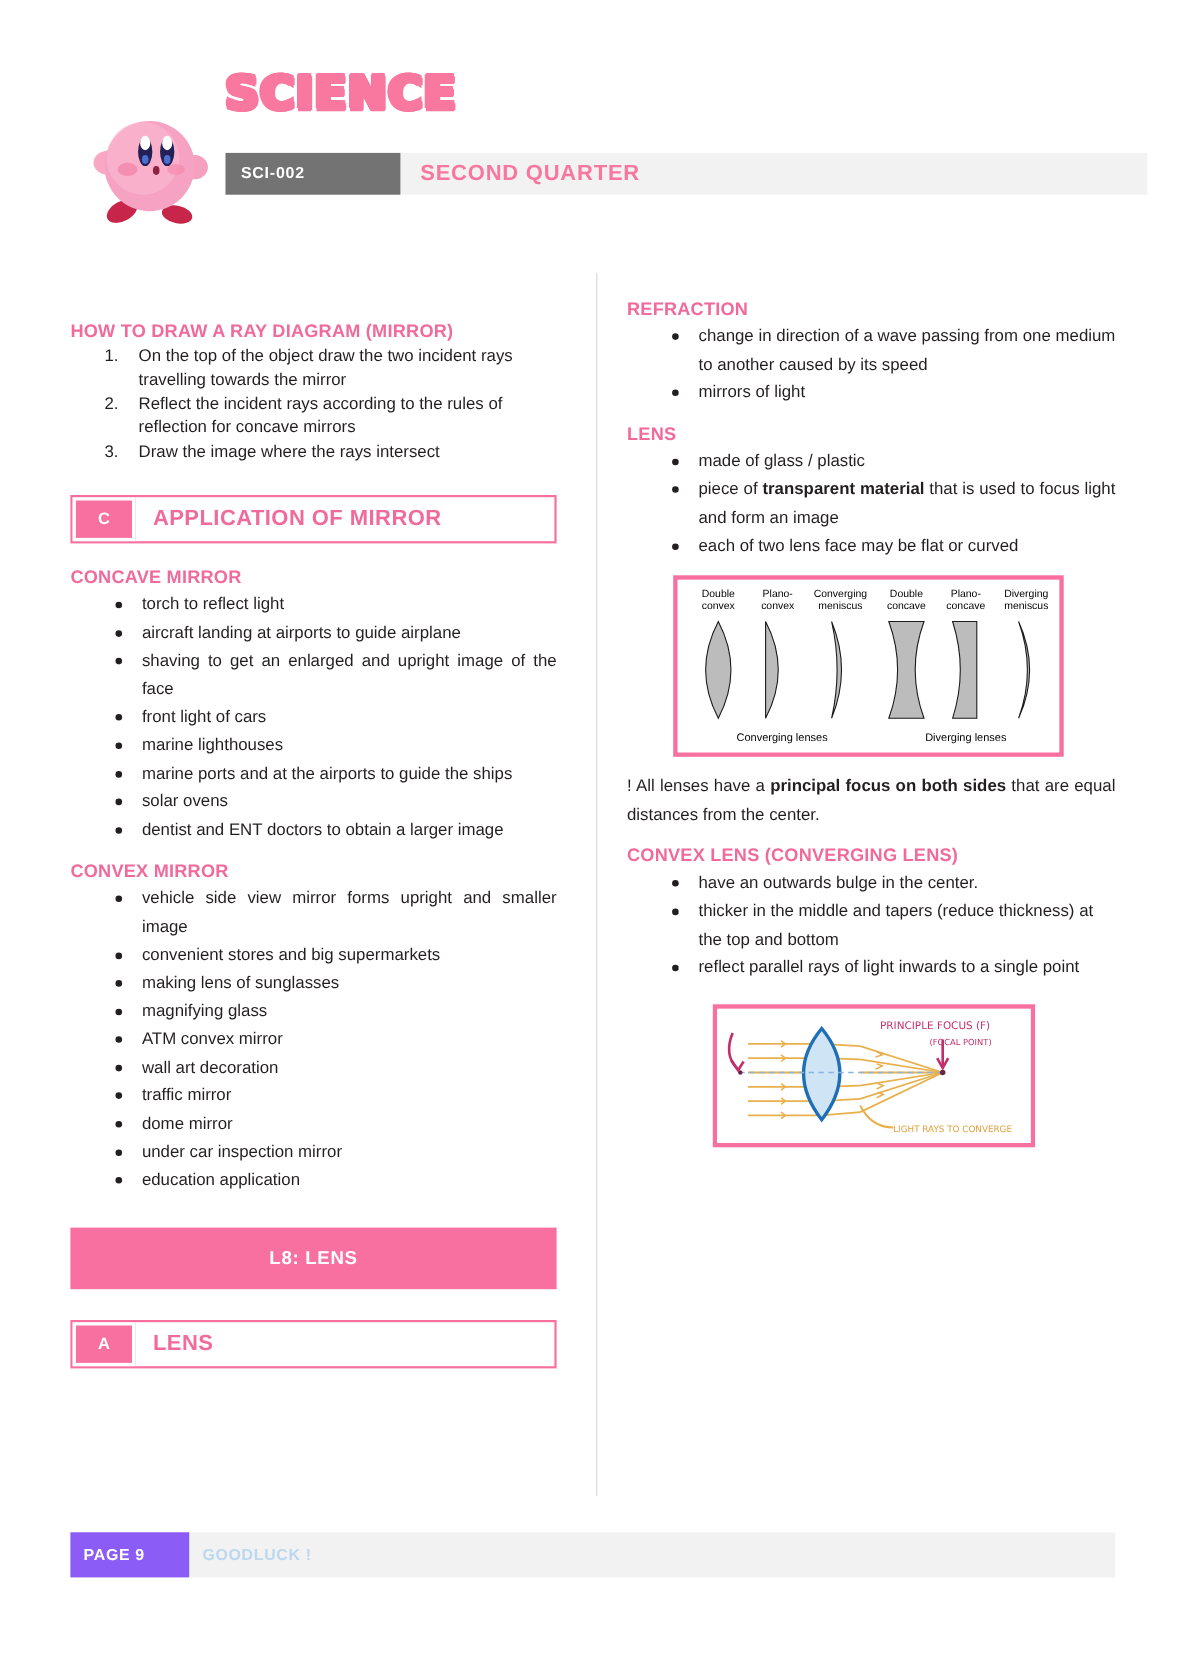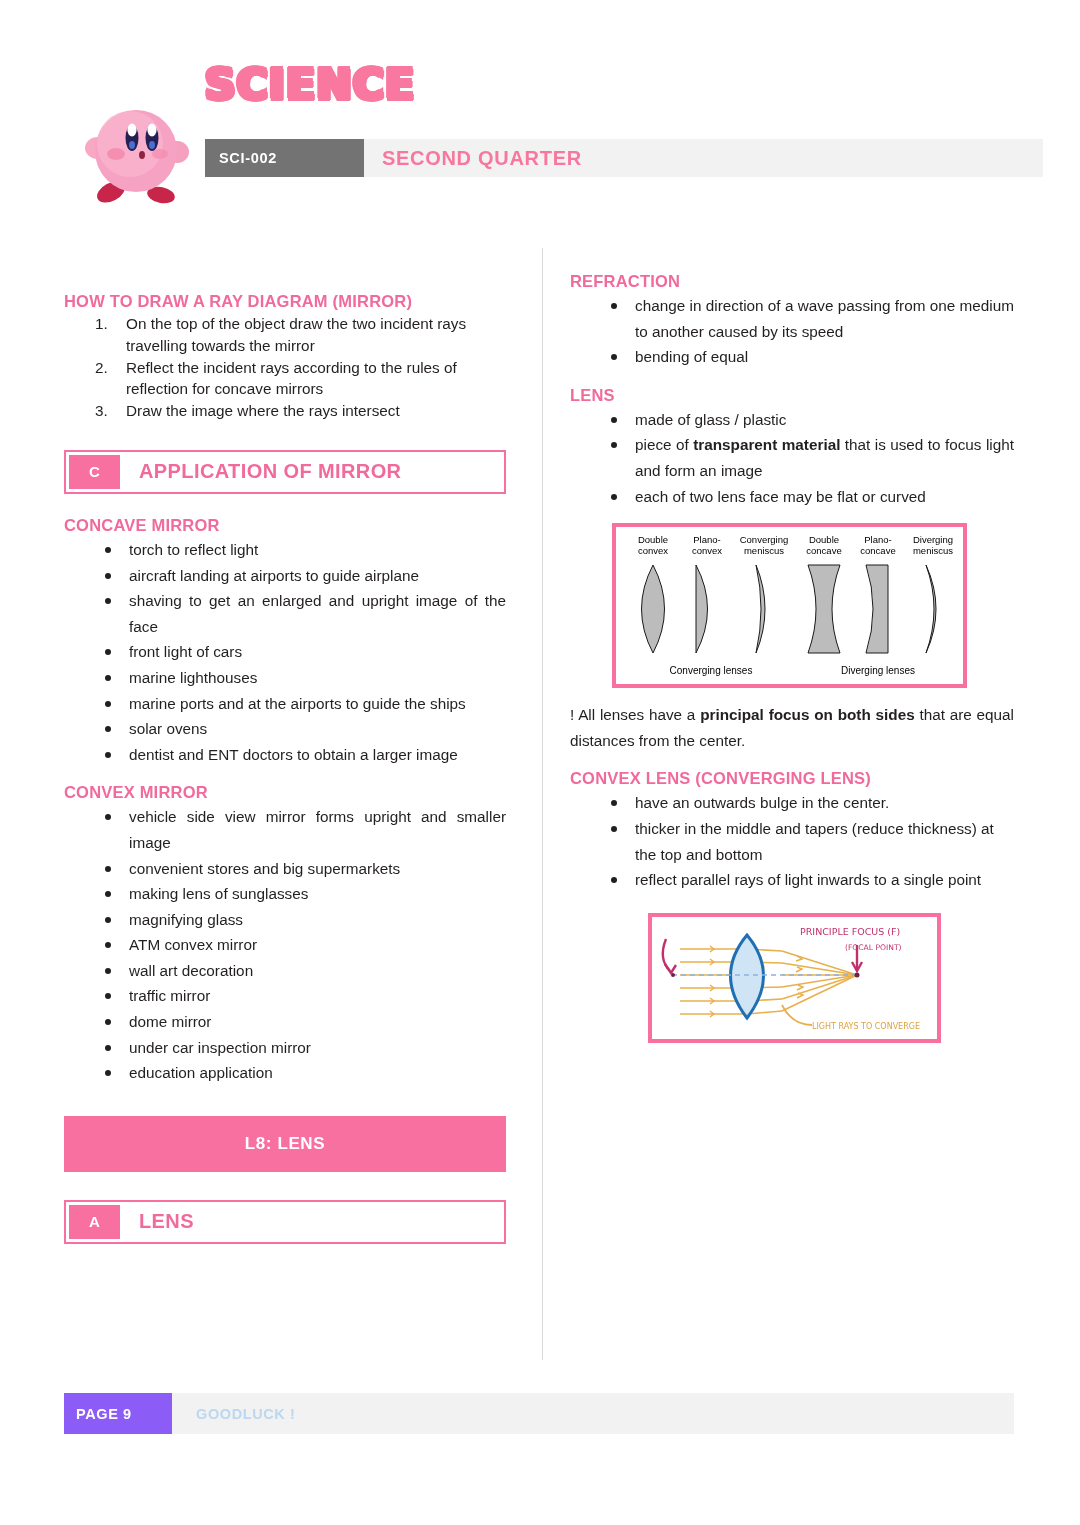--- a/index.html
+++ b/index.html
@@ -232,21 +232,21 @@
     padding-left: 12px;
   }
   .goodluck {
     flex: 1;
     color: #bcd7f0;
     font-size: 14.5px;
     font-weight: bold;
     letter-spacing: 0.6px;
     display: flex;
     align-items: center;
-    padding-left: 24px;
+    padding-left: 12px;
   }
   .spacer-sm { height: 16px; }
 </style>
 </head>
 <body>
 
 <div class="page">
 
   <div class="header">
 
@@ -335,21 +335,21 @@
       <div class="letter-chip">A</div>
       <div class="letter-text">LENS</div>
     </div>
   </div>
 
   <div class="col-right">
 
     <div class="sec-head">REFRACTION</div>
     <ul class="bul-list">
       <li>change in direction of a wave passing from one medium to another caused by its speed</li>
-      <li class="nojust">bending of equal</li>
+      <li class="nojust">mirrors of light</li>
     </ul>
 
     <div class="spacer-sm"></div>
 
     <div class="sec-head">LENS</div>
     <ul class="bul-list">
       <li class="nojust">made of glass / plastic</li>
       <li id="lens-item-bold">piece of <b>transparent material</b> that is used to focus light and form an image</li>
       <li>each of two lens face may be flat or curved</li>
     </ul>

